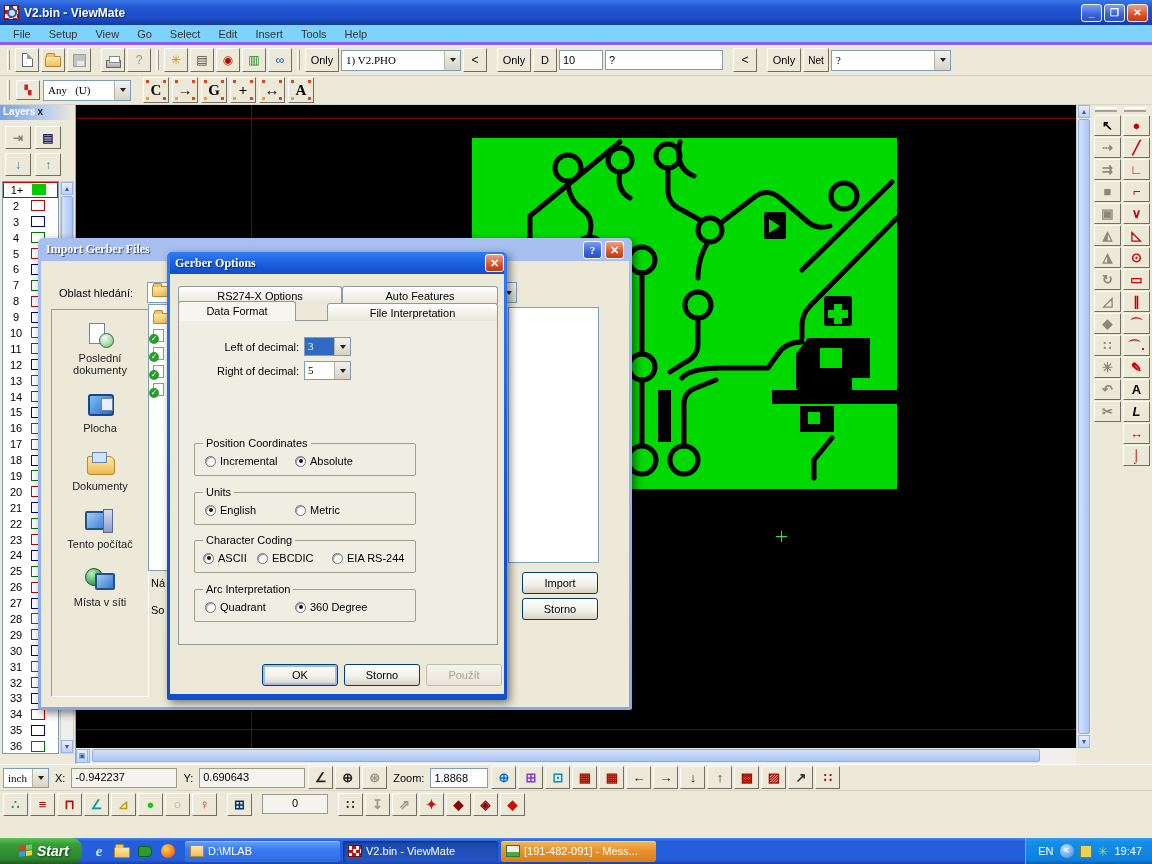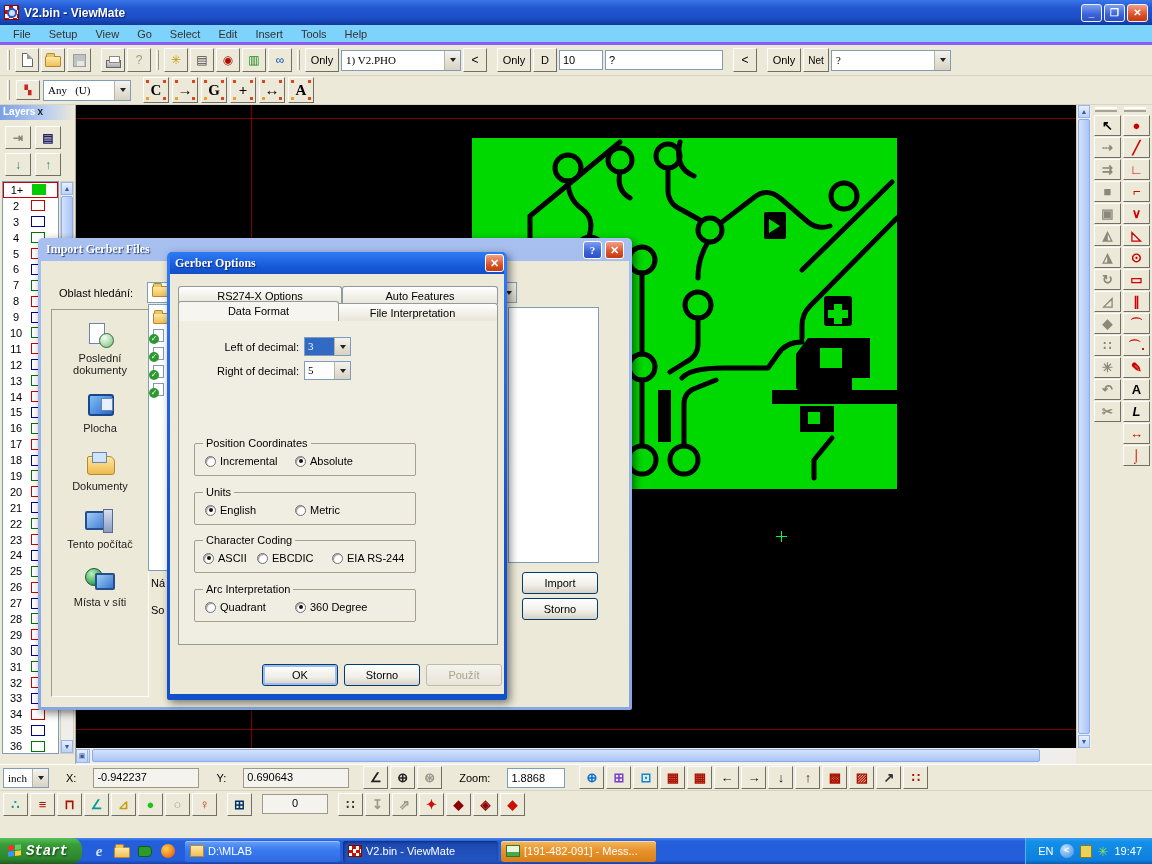--- a/index.html
+++ b/index.html
@@ -94,33 +94,33 @@
   #hscroll { position:absolute; left:76px; top:748px; width:1000px; height:16px; background:#f0eeea; }
   #palette { position:absolute; left:1092px; top:105px; width:60px; }
   .palcol { position:absolute; top:10px; display:flex; flex-direction:column; gap:1px; }
   #palL { left:2px; } #palR { left:31px; }
   .ptool { width:27px; height:21px; }
   .pg { font-size:13px; font-weight:bold; }
   .palgrip { position:absolute; top:2px; width:22px; height:5px; border-top:2px solid #fff; border-bottom:2px solid #a8a494; }
 
   
   #status1 { position:absolute; left:0; top:764px; width:1152px; height:26px; border-top:1px solid #fff;
-    display:flex; align-items:center; gap:14px; padding-left:3px; }
+    display:flex; align-items:center; gap:3px; padding-left:3px; }
   #status2 { position:absolute; left:0; top:790px; width:1152px; height:27px; display:flex;
     align-items:center; gap:2px; padding-left:3px; border-top:1px solid #d8d4c4; }
   .sbtn { width:25px; height:23px; font-size:13px; font-weight:bold; }
   #s1a,#s1b,#s2a,#s2b,#s2c { display:flex; gap:2px; }
 
   
   #taskbar { position:absolute; left:0; top:838px; width:1152px; height:26px;
     background:linear-gradient(180deg,#4a8af4 0%,#245edb 12%,#245edb 85%,#1941a5 100%); display:flex; align-items:center; }
   #startbtn { width:82px; height:26px; border-radius:0 10px 10px 0;
     background:linear-gradient(180deg,#5abf5a 0%,#379e37 25%,#2d852d 80%,#1e5c1e 100%);
     color:#fff; font-weight:bold; font-style:italic; font-size:14px; display:flex; align-items:center;
-    gap:4px; padding-left:8px; text-shadow:1px 1px 2px #143c14;font-family:Liberation Mono, monospace; }
+    gap:4px; padding-left:19px; text-shadow:1px 1px 2px #143c14; }
   .flag { width:14px; height:12px; display:grid; grid-template-columns:6px 6px; grid-template-rows:5px 5px; gap:1px; transform:skewY(-6deg); }
   .flag i:nth-child(1){background:#e33;} .flag i:nth-child(2){background:#6c6;} .flag i:nth-child(3){background:#39f;} .flag i:nth-child(4){background:#fc3;}
   #ql { display:flex; gap:5px; align-items:center; padding:0 8px; }
   .qlic { width:18px; height:18px; display:flex; align-items:center; justify-content:center; }
   .ie-e { color:#fff; font-family:"Liberation Serif",serif; font-style:italic; font-weight:bold; font-size:15px; color:#cfe4ff; }
   .book { width:14px; height:11px; background:#2d9a2d; border:1px solid #135c13; border-radius:2px 4px 4px 2px; }
   .fox { width:14px; height:14px; border-radius:50%; background:radial-gradient(circle at 35% 35%, #ffd24a, #f07018 70%, #c94a08); }
   #tasks { display:flex; gap:3px; }
   .task { width:155px; height:21px; border-radius:3px; display:flex; align-items:center; gap:4px; padding:0 5px;
     background:linear-gradient(180deg,#69a1f5,#3b7cf0 40%,#2e6ae2); color:#fff; box-shadow:inset 0 1px 0 #9cc0fa; }
@@ -192,21 +192,21 @@
   .xpbtn.focus { box-shadow:inset 0 0 0 2px #9ebcf0; }
 
   #gerber-dlg { left:167px; top:252px; width:340px; height:448px; padding:0 3px 3px;
     background:linear-gradient(180deg,#2f7cf6,#1454cf 60%,#1050c8); z-index:10; }
   #gerber-dlg .tbar { background:linear-gradient(180deg,#2f7cf6,#1557d8 70%,#1050c8); height:22px; padding-right:0; }
   #gerber-dlg .dbody { height:420px; }
   .tab { position:absolute; height:18px; background:linear-gradient(#fefefe,#e8e5d8); border:1px solid #919b9c;
     border-bottom:none; border-radius:3px 3px 0 0; text-align:center; font-size:11px; padding-top:3px; z-index:2; }
   #tab-rs274 { left:8px; top:12px; width:164px; }
   #tab-auto { left:172px; top:12px; width:156px; }
-  #tab-data { left:8px; top:27px; width:161px; height:20px; background:#f6f5f0; z-index:3; font-weight:normal; }
+  #tab-data { left:8px; top:27px; width:118px; height:20px; background:#f6f5f0; z-index:3; font-weight:normal; }
   #tab-file { left:157px; top:29px; width:171px; }
   #gpanel { position:absolute; left:8px; top:46px; width:320px; height:325px; border:1px solid #919b9c;
     background:#f0eee2; z-index:1; }
   .decrow { position:absolute; left:0; width:120px; text-align:right; }
   .deccombo { position:absolute; left:125px; width:47px; height:19px; }
   .deccombo .val { padding:2px 3px; }
   .deccombo .val.hl { background:#316ac5; color:#fff; }
   .group { position:absolute; left:15px; width:222px; height:33px; border:1px solid #a3a08c; border-radius:2px; }
   .glab { position:absolute; top:-7px; left:8px; background:#f0eee2; padding:0 3px; }
   .ropt { position:absolute; top:11px; display:flex; align-items:center; gap:4px; }

